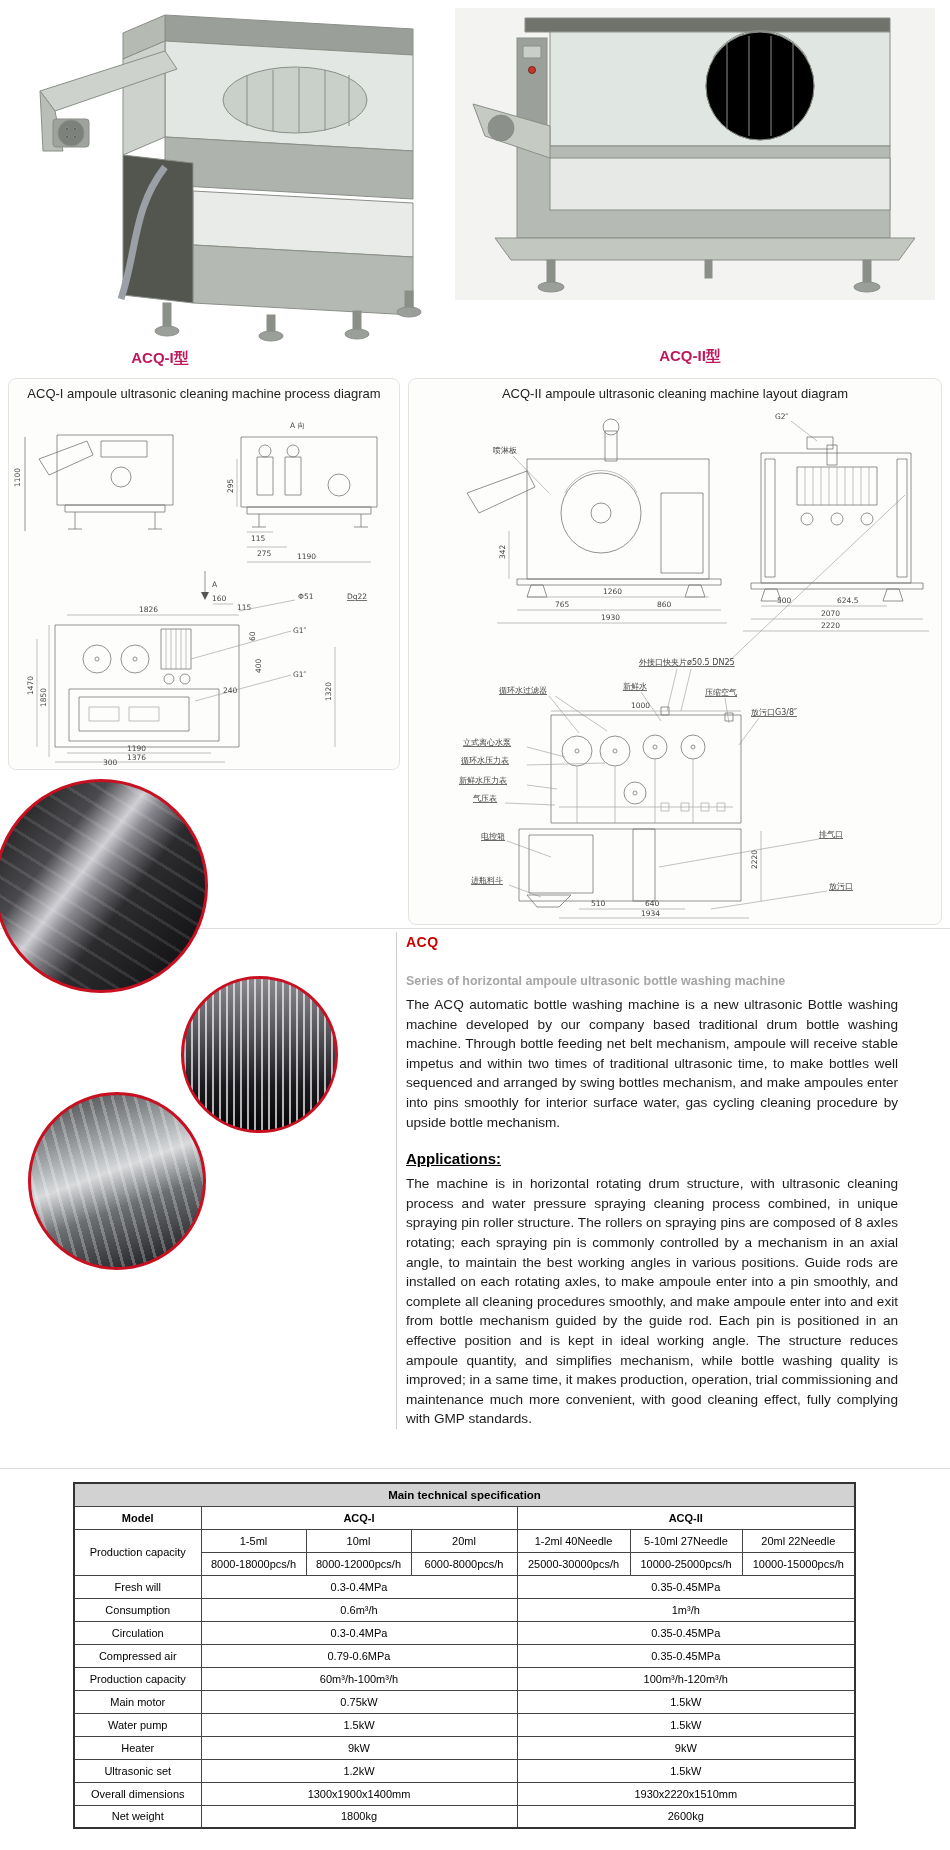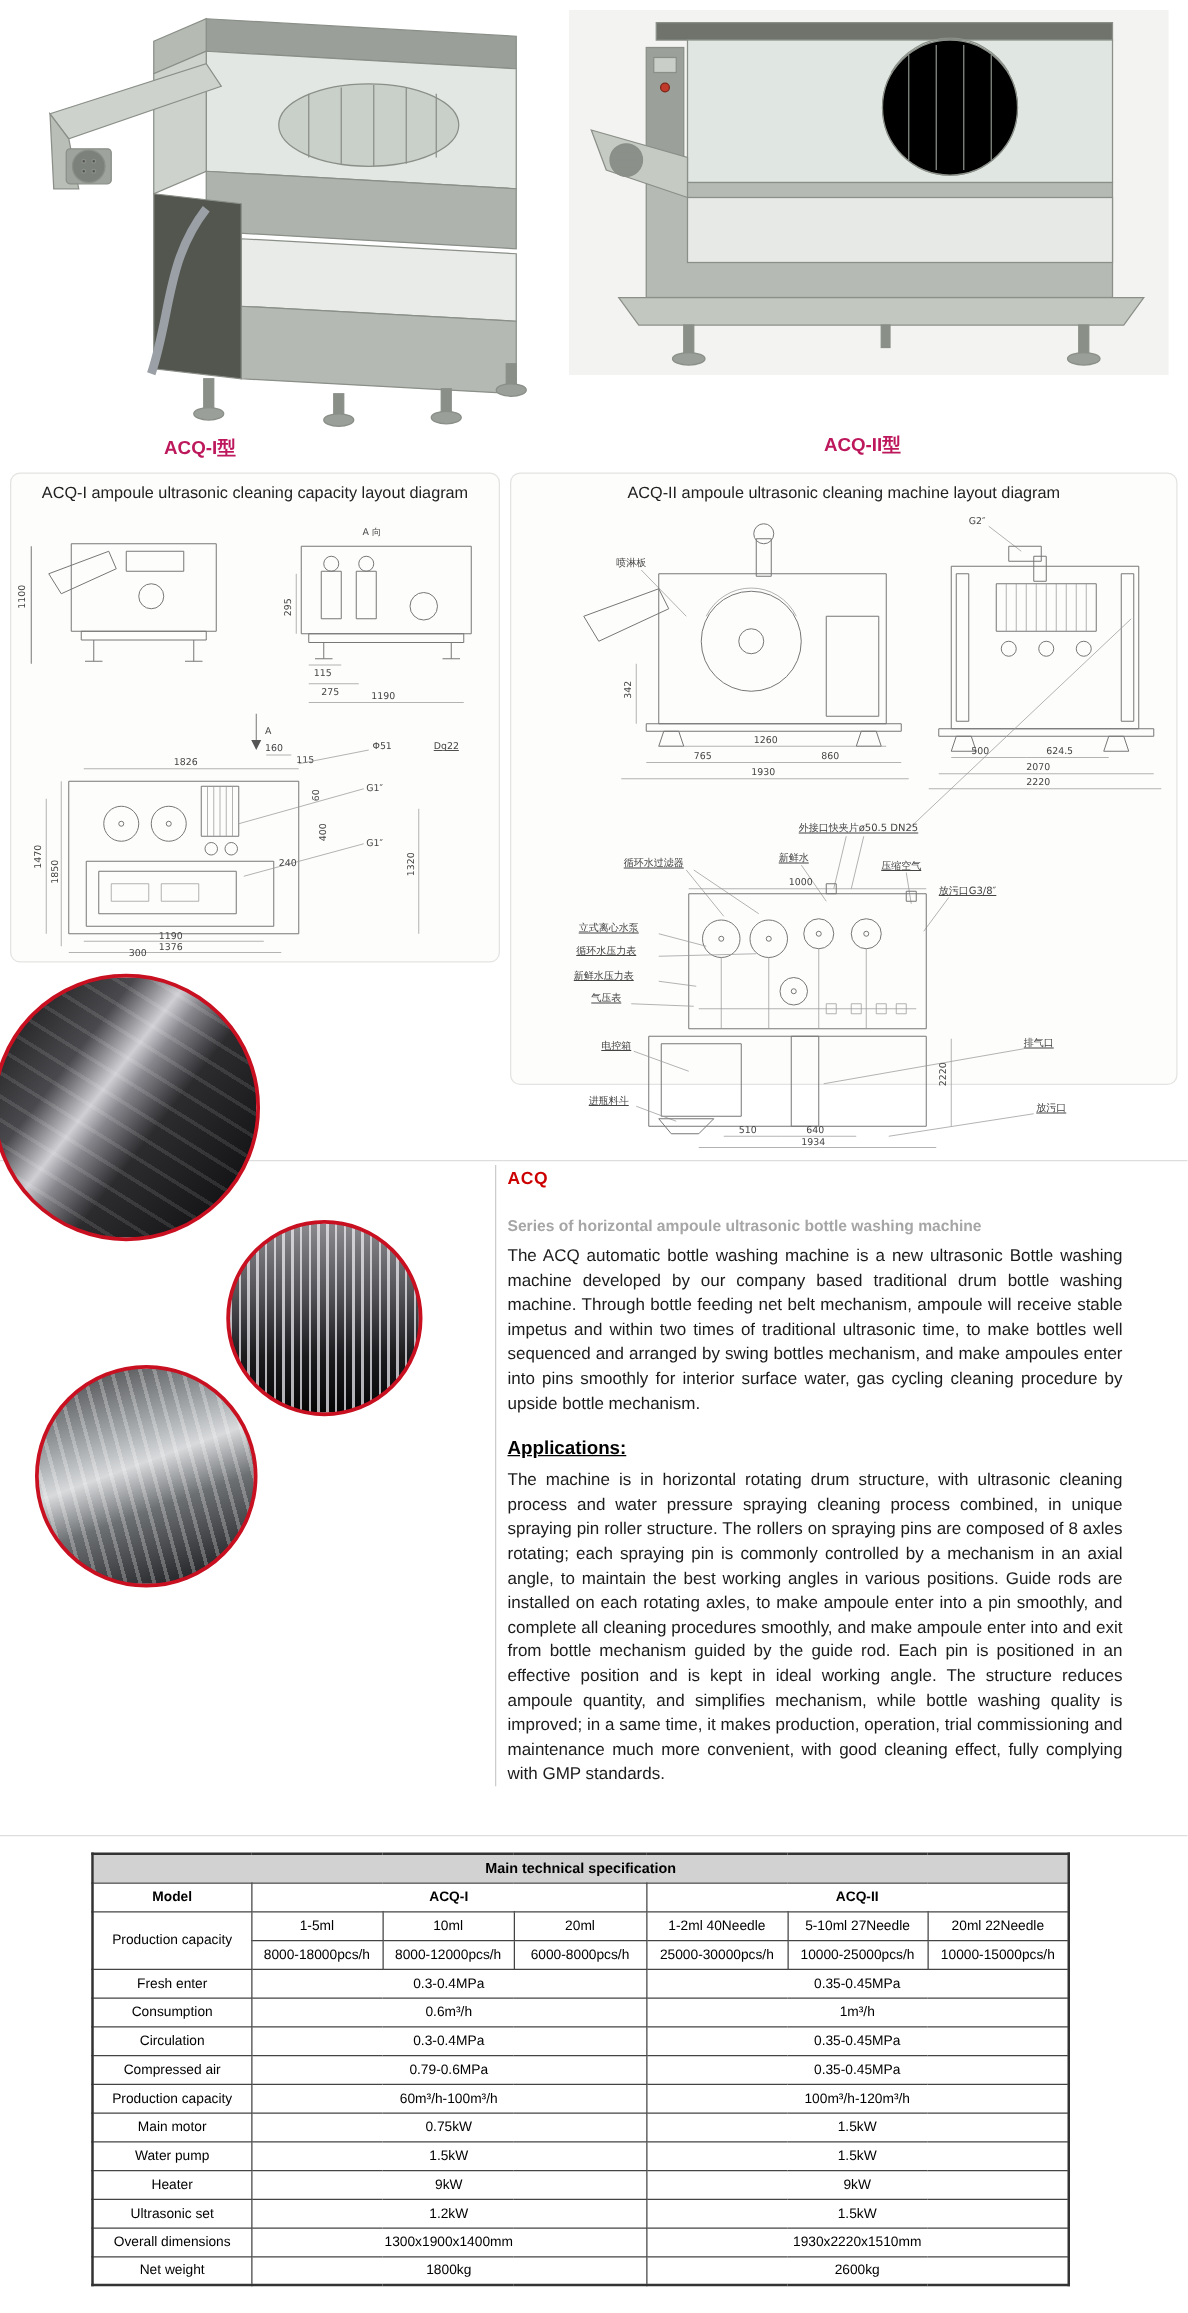--- a/index.html
+++ b/index.html
@@ -151,21 +151,21 @@
     <rect x="92" y="252" width="8" height="24" fill="#8a8f88"></rect>
     <ellipse cx="96" cy="279" rx="13" ry="5" fill="#9a9f99"></ellipse>
     <rect x="408" y="252" width="8" height="24" fill="#8a8f88"></rect>
     <ellipse cx="412" cy="279" rx="13" ry="5" fill="#9a9f99"></ellipse>
     <rect x="250" y="252" width="7" height="18" fill="#8a8f88"></rect>
   </g>
 </svg>
 <div class="abs caption" style="left:620px; top:347px; width:140px;">ACQ-II型</div>
 
 <div class="panel" style="left:8px; top:378px; width:392px; height:392px;">
-  <div class="panel-title">ACQ-I ampoule ultrasonic cleaning capacity layout diagram</div>
+  <div class="panel-title">ACQ-I ampoule ultrasonic cleaning machine process diagram</div>
   <svg class="cad" width="392" height="364" viewBox="0 0 392 364">
 
     <line x1="16" y1="36" x2="16" y2="130"></line>
     <text transform="rotate(-90 11 86)" x="11" y="86">1100</text>
     <polygon points="30,58 78,40 84,54 40,74"></polygon>
     <rect x="48" y="34" width="116" height="70"></rect>
     <rect x="92" y="40" width="46" height="16"></rect>
     <circle cx="112" cy="76" r="10"></circle>
     <rect x="56" y="104" width="100" height="7"></rect>
     <line x1="66" y1="111" x2="66" y2="128"></line>
@@ -241,21 +241,21 @@
     <text transform="rotate(-90 37 306)" x="37" y="306">1850</text>
 
     <line x1="58" y1="352" x2="202" y2="352" class="thin"></line>
     <text x="118" y="350">1190</text>
     <line x1="46" y1="361" x2="216" y2="361" class="thin"></line>
     <text x="118" y="359">1376</text>
     <text x="94" y="364">300</text>
   </svg>
 </div>
 
-<div class="panel" style="left:408px; top:378px; width:534px; height:490px;">
+<div class="panel" style="left:408px; top:378px; width:534px; height:547px;">
   <div class="panel-title">ACQ-II ampoule ultrasonic cleaning machine layout diagram</div>
   <svg class="cad" width="534" height="520" viewBox="0 0 534 520">
 
     <text x="366" y="18">G2″</text>
     <line x1="382" y1="20" x2="408" y2="40" class="thin"></line>
     <rect x="398" y="36" width="26" height="12"></rect>
       <rect x="418" y="44" width="10" height="20"></rect>
 
     <text class="cn" x="84" y="52">喷淋板</text>
     <line x1="104" y1="55" x2="140" y2="92" class="thin"></line>
@@ -429,21 +429,21 @@
       </tr>
       <tr>
         <td>8000-18000pcs/h</td>
         <td>8000-12000pcs/h</td>
         <td>6000-8000pcs/h</td>
         <td>25000-30000pcs/h</td>
         <td>10000-25000pcs/h</td>
         <td>10000-15000pcs/h</td>
       </tr>
       <tr>
-        <td>Fresh enter</td>
+        <td>Fresh will</td>
         <td colspan="3">0.3-0.4MPa</td>
         <td colspan="3">0.35-0.45MPa</td>
       </tr>
       <tr>
         <td>Consumption</td>
         <td colspan="3">0.6m³/h</td>
         <td colspan="3">1m³/h</td>
       </tr>
       <tr>
         <td>Circulation</td>

